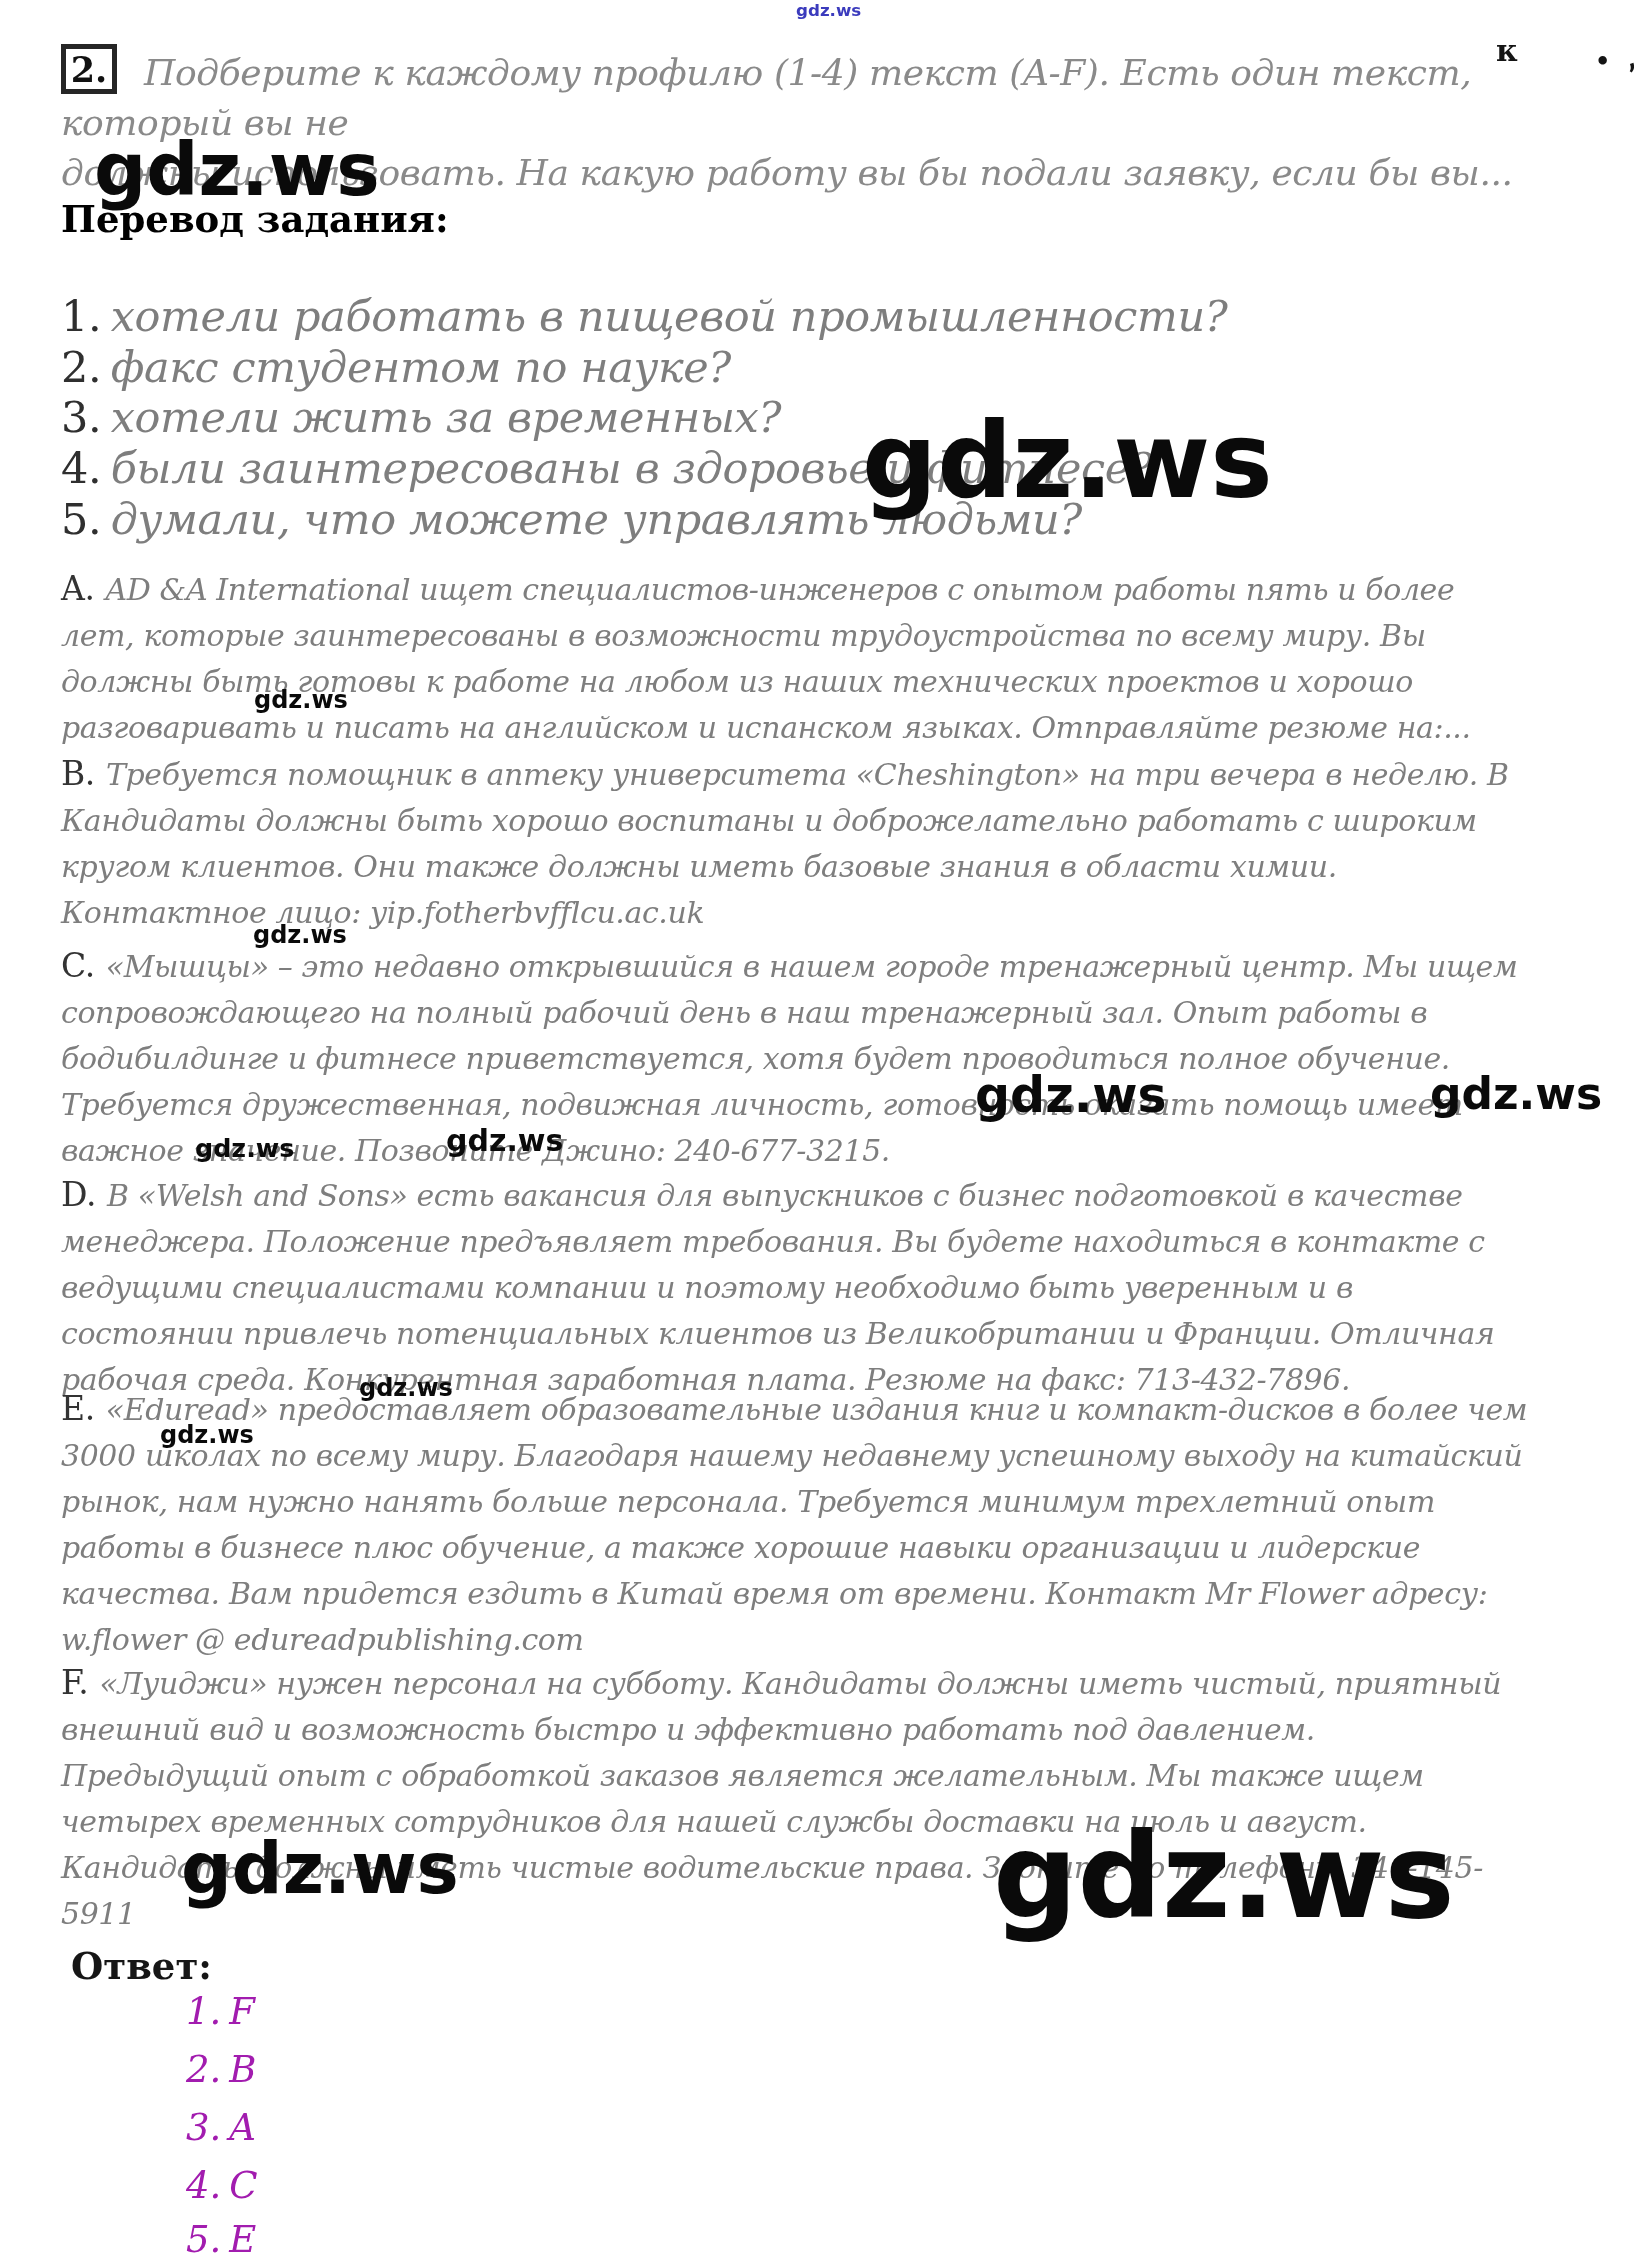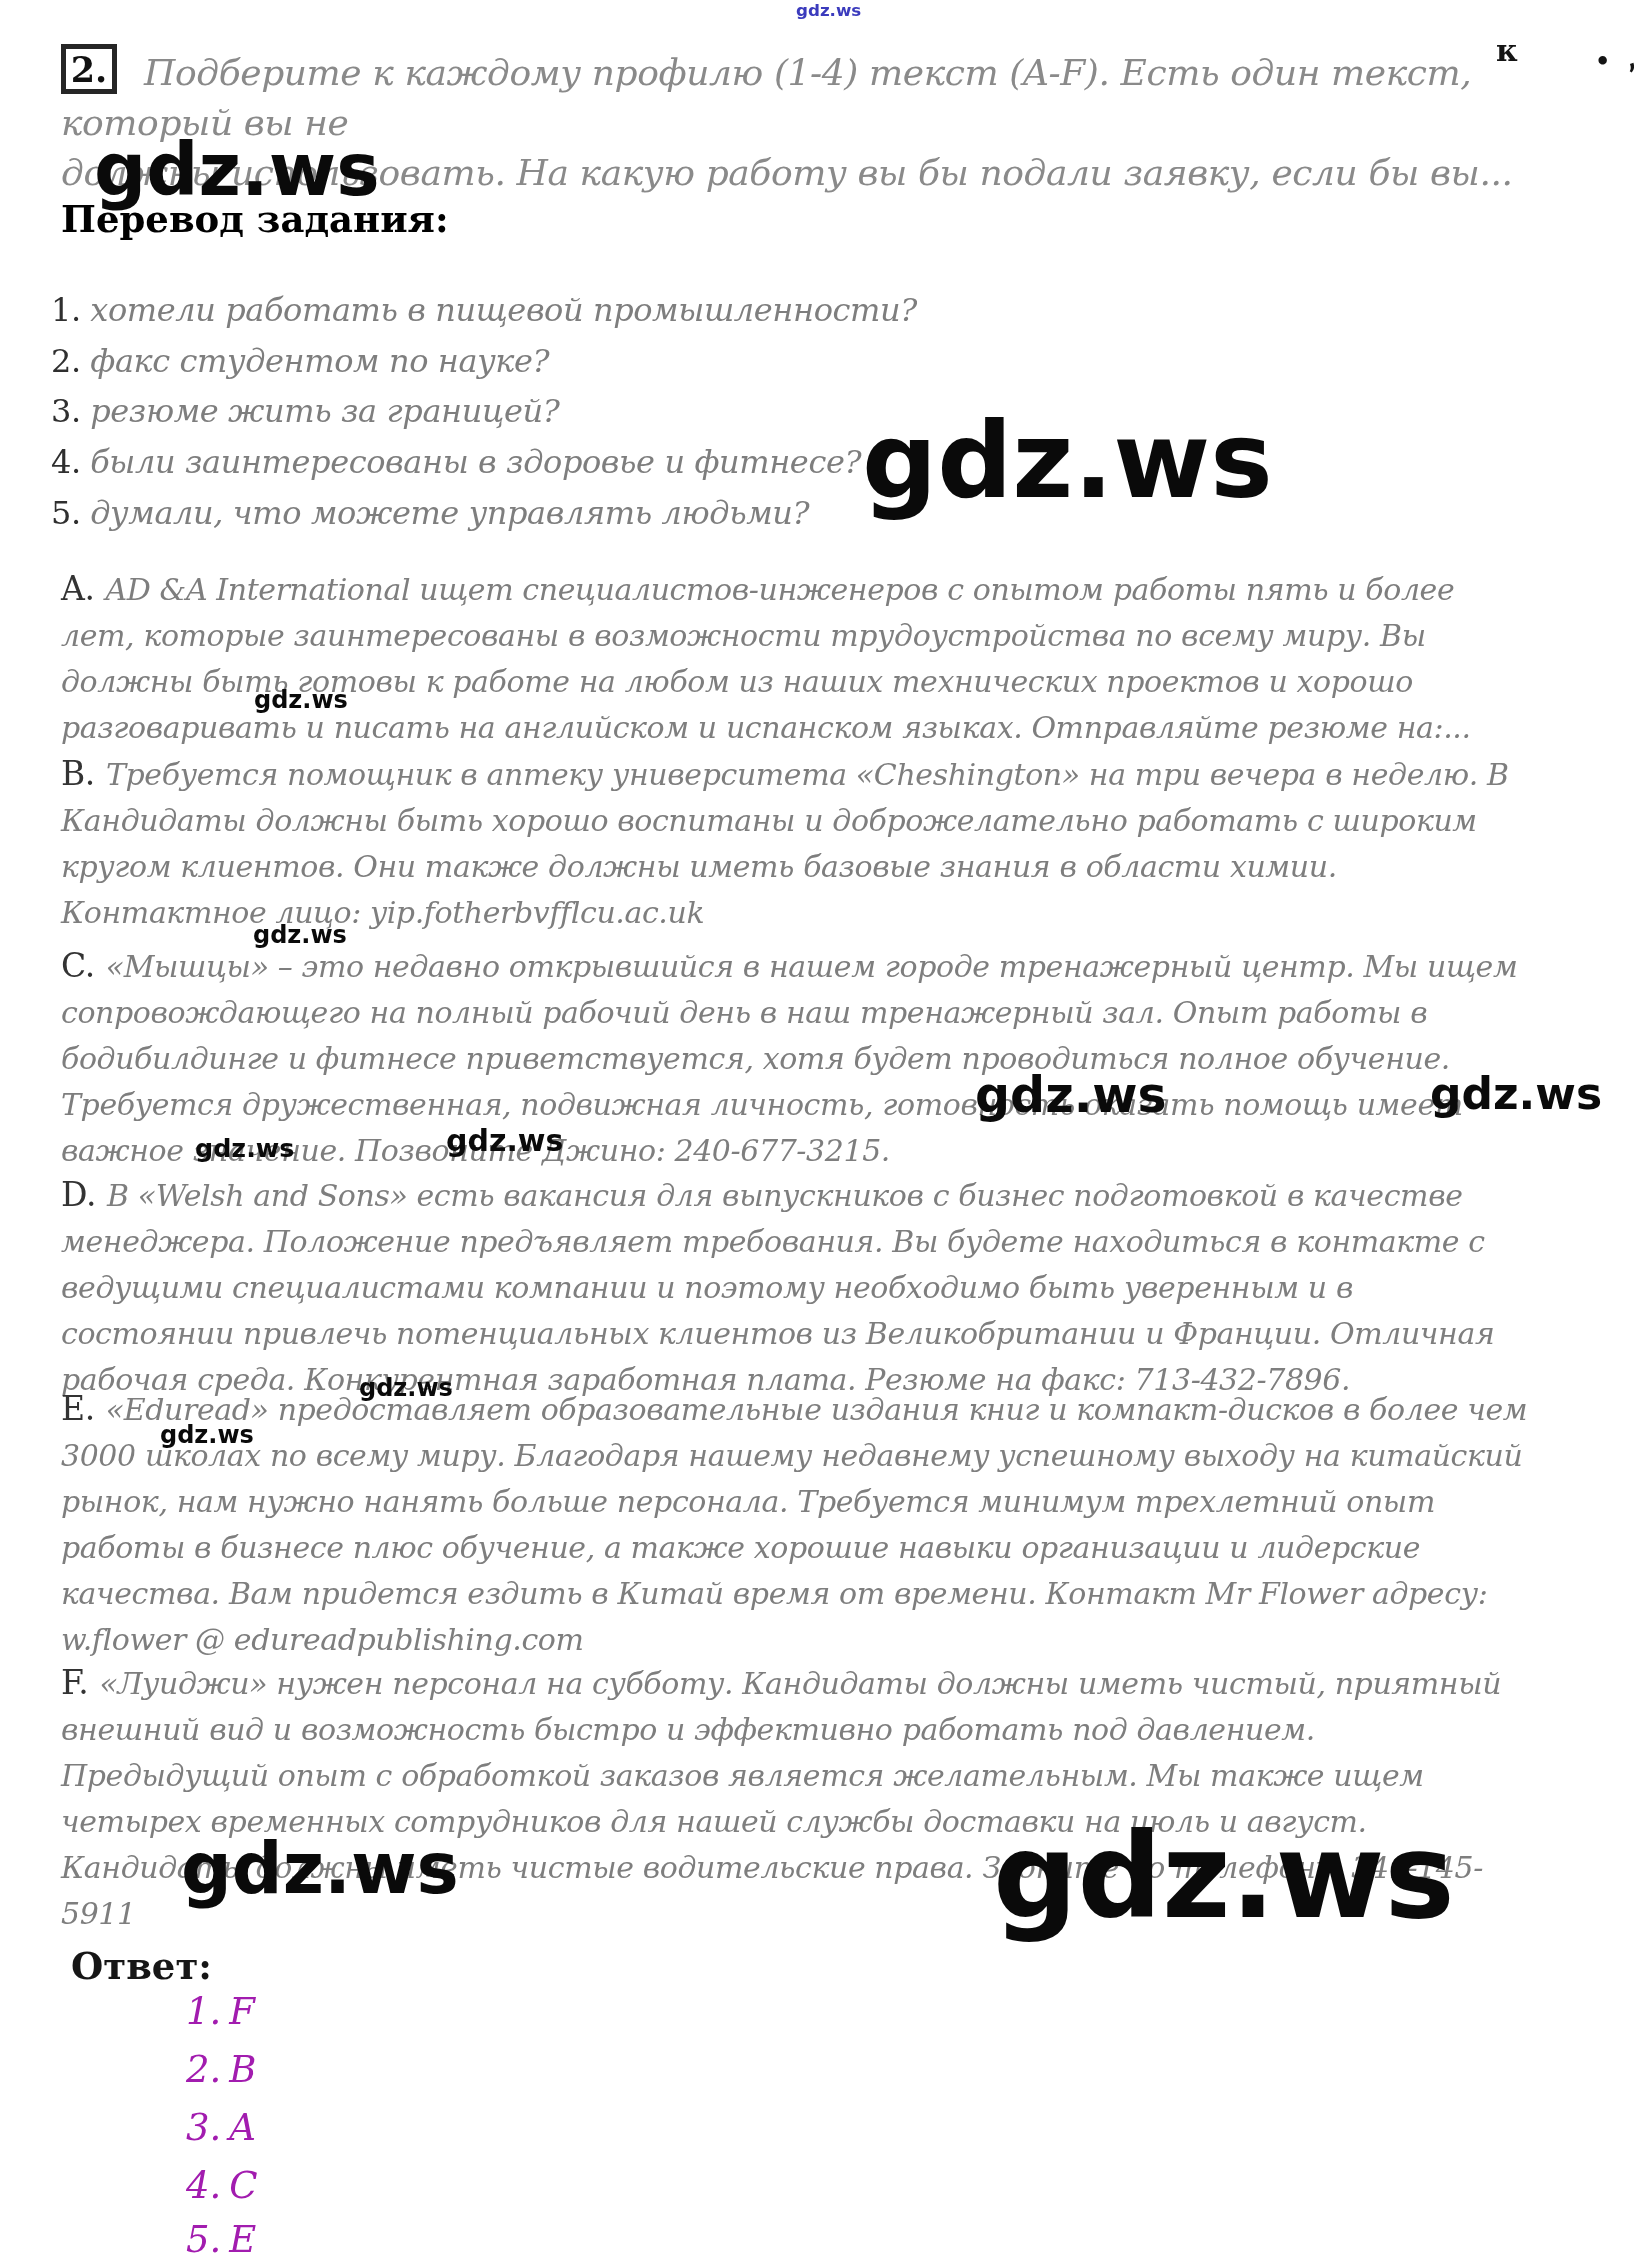--- a/index.html
+++ b/index.html
@@ -15,21 +15,21 @@
   }
   .instruction{
     position:absolute;left:61px;top:48px;width:1557px;
     font-size:36px;line-height:50px;letter-spacing:-0.4px;
     font-style:italic;color:#8a8a8a;text-indent:83px;white-space:pre-line;z-index:2;
   }
   .translation-header{
     position:absolute;left:61px;top:197px;font-size:37px;font-weight:bold;color:#000000;z-index:2;
   }
   
-  .profile{position:absolute;left:51px;font-size:32px;letter-spacing:-0.4px;white-space:nowrap;z-index:2;}
+  .profile{position:absolute;left:61px;font-size:43px;letter-spacing:-0.4px;white-space:nowrap;z-index:2;}
   .profile .pnum{color:#2f2f2f;font-style:normal;margin-right:9.5px;}
   .profile .ptext{font-style:italic;color:#7e7e7e;}
   .prof0{top:291px}.prof1{top:342px}.prof2{top:392px}.prof3{top:443px}.prof4{top:494px}
   
   .passage{
     position:absolute;left:61px;width:1549px;
     font-size:30px;line-height:46px;letter-spacing:-0.4px;z-index:2;margin-top:32px;
   }
   .passage .plabel{font-style:normal;color:#333;font-size:33px;margin-right:11px;}
   .passage .pbody{white-space:pre-line;font-style:italic;color:#7e7e7e;}
@@ -80,21 +80,21 @@
 
   <div class="translation-header">Перевод задания:</div>
 
   <div class="profile prof0">
     <span class="pnum">1.</span><span class="ptext">хотели работать в пищевой промышленности?</span>
   </div>
   <div class="profile prof1">
     <span class="pnum">2.</span><span class="ptext">факс студентом по науке?</span>
   </div>
   <div class="profile prof2">
-    <span class="pnum">3.</span><span class="ptext">резюме жить за границей?</span>
+    <span class="pnum">3.</span><span class="ptext">хотели жить за временных?</span>
   </div>
   <div class="profile prof3">
     <span class="pnum">4.</span><span class="ptext">были заинтересованы в здоровье и фитнесе?</span>
   </div>
   <div class="profile prof4">
     <span class="pnum">5.</span><span class="ptext">думали, что можете управлять людьми?</span>
   </div>
 
   <div class="passage pa">
     <span class="plabel">A.</span><span class="pbody">AD &amp;A International ищет специалистов-инженеров с опытом работы пять и более

